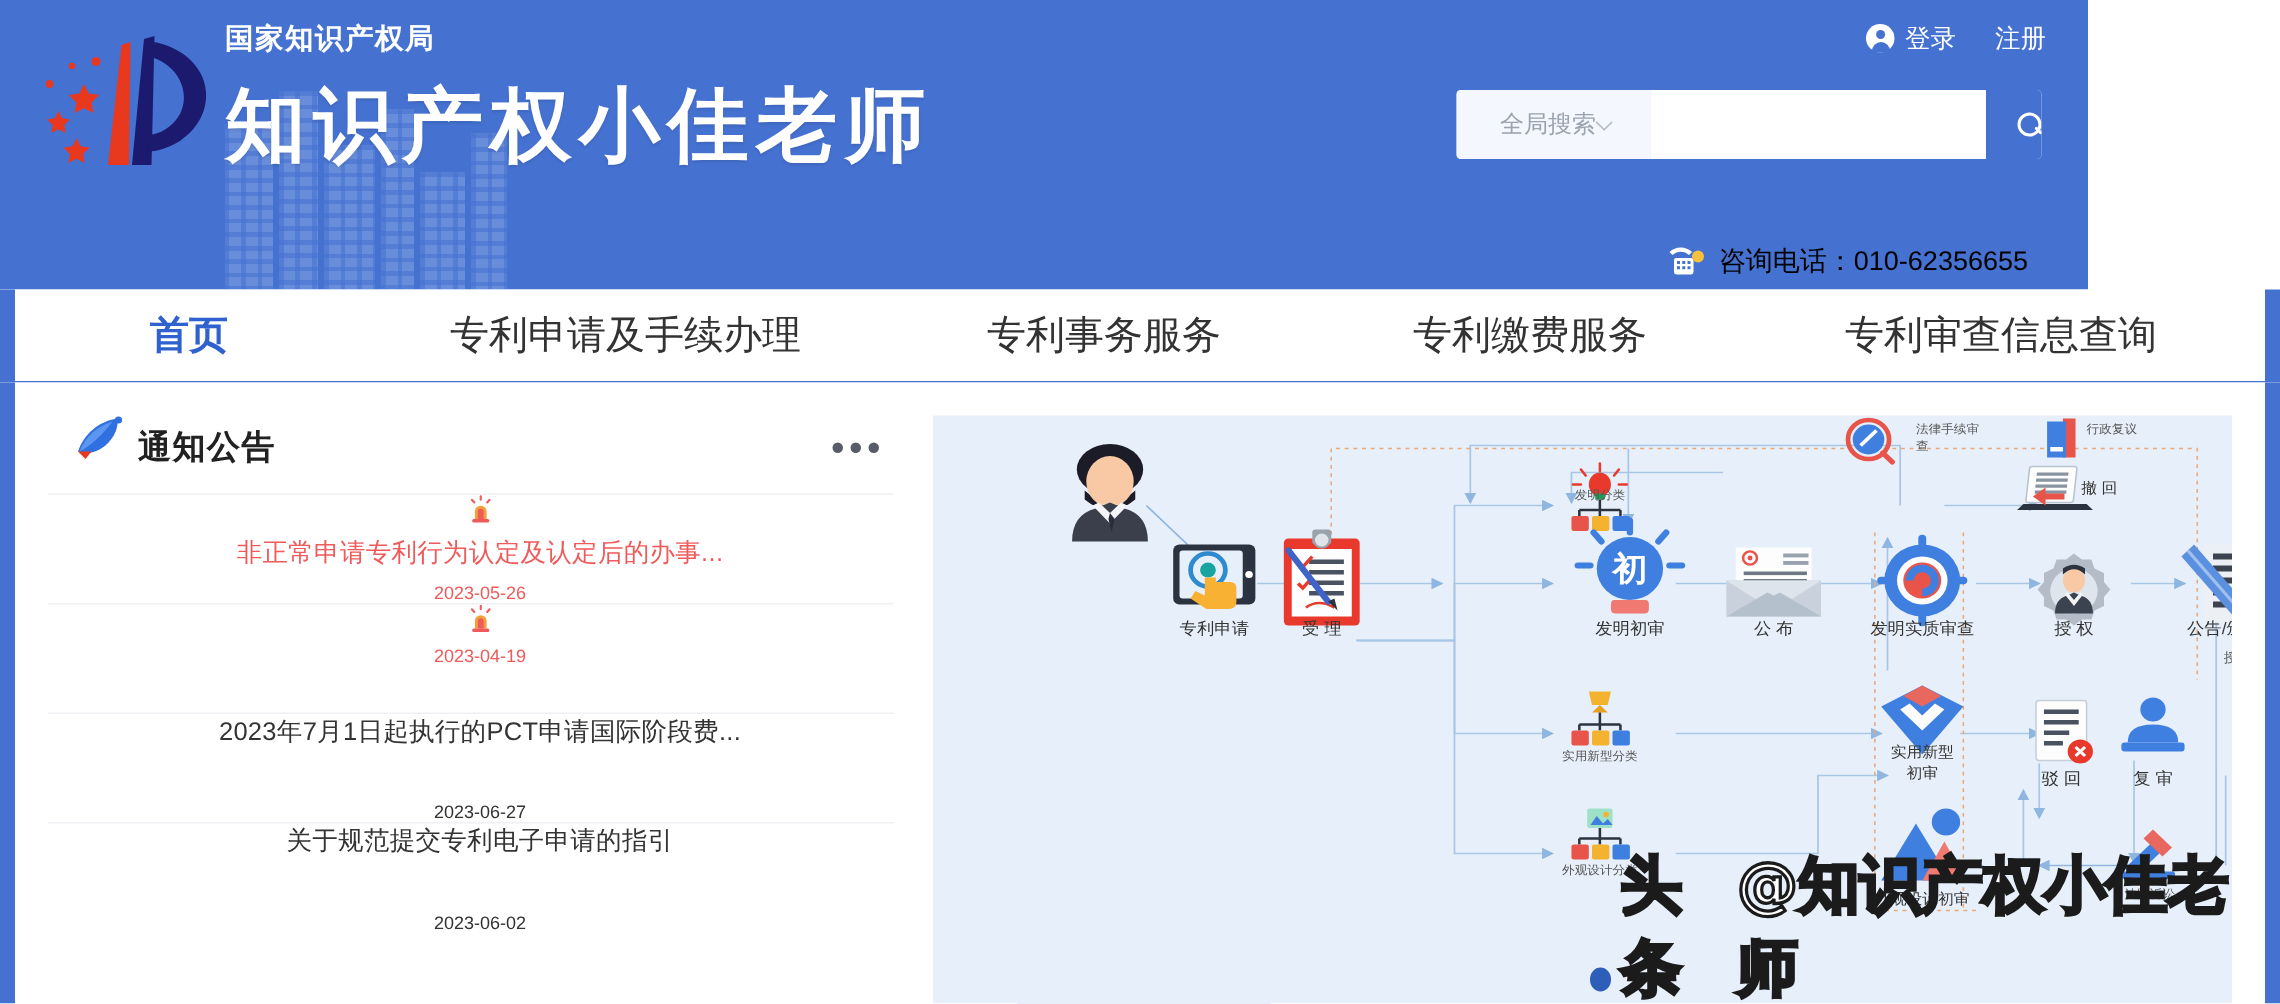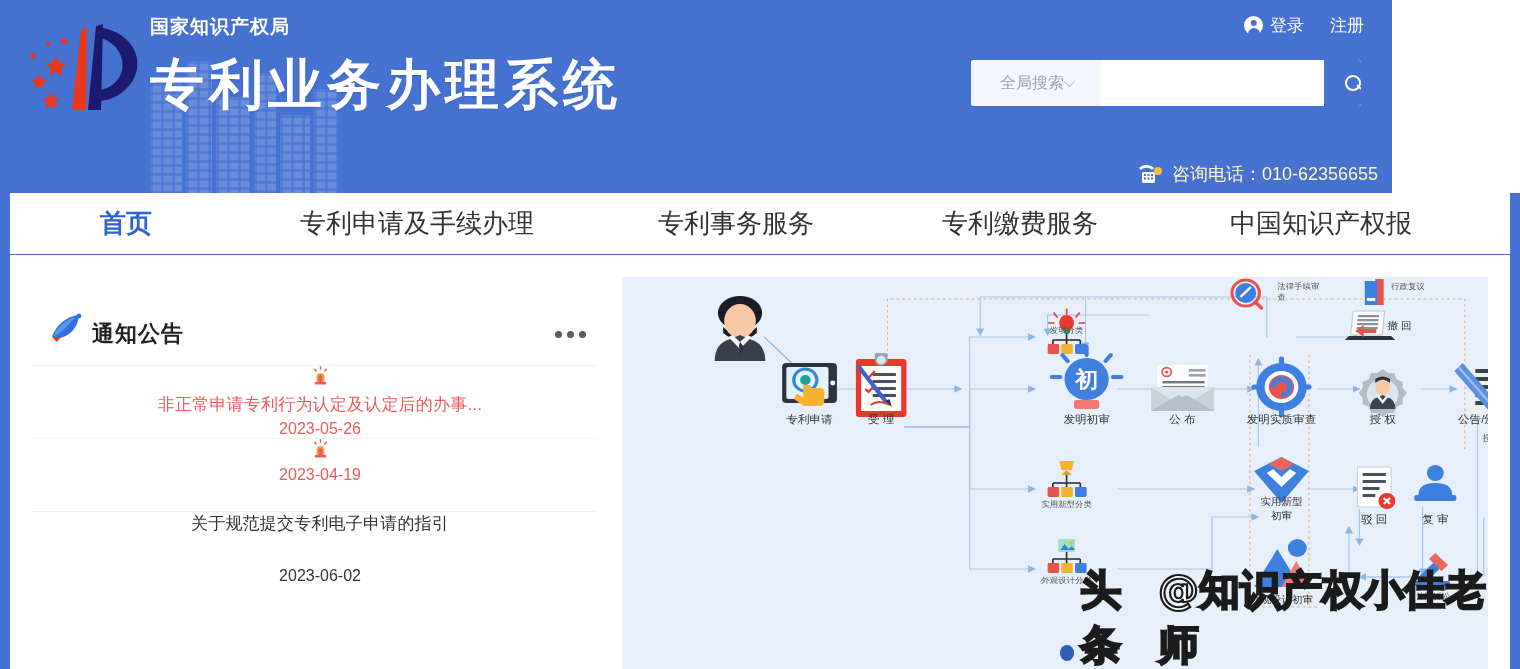--- a/index.html
+++ b/index.html
@@ -96,23 +96,23 @@
     width:12px; height:12px; border-radius:50%;
     border:2px solid #fff;
   }
   .mag::after {
     content:""; position:absolute; left:11px; top:11px;
     width:6px; height:2px; background:#fff;
     transform:rotate(45deg); border-radius:1px;
   }
 
   .tel {
-    position:absolute; right:14px; top:162px;
+    position:absolute; right:40px; top:162px;
     display:flex; align-items:center; gap:9px;
-    color:#fef9c3; font-size:18px;
+    color:#000000; font-size:18px;
   }
   .tel-ic { width:26px; height:20px; flex:none; }
 
   
   .navwrap {
     position:relative; width:1520px; height:62px;
     background:#ffffff;
     border-bottom:1.5px solid #4571d1;
     border-left:10px solid #4571d1; border-right:10px solid #4571d1;
   }
@@ -135,40 +135,39 @@
     border-left:10px solid #4571d1; border-right:10px solid #4571d1;
     display:flex; padding:22px 22px 0 22px; gap:26px;
   }
 
   
   .notice { width:564px; flex:none; }
   .notice-hd {
     display:flex; align-items:center;
     padding:6px 4px 16px 60px; position:relative;
     border-bottom:1px solid #eef0f3;
-    margin-top:36px;
   }
   .bell-ic { position:absolute; left:16px; top:0px; width:36px; height:34px; }
   .notice-title { font-size:22px; font-weight:bold; color:#222222; letter-spacing:1px; }
   .dots { margin-left:auto; display:flex; gap:5px; padding-right:6px; cursor:pointer; }
   .dots b { width:7px; height:7px; border-radius:50%; background:#585c66; display:block; }
 
   .nrow {
     display:flex; align-items:center;
     height:73px; border-bottom:1px solid #eef0f3;
     padding:0 4px 0 16px; cursor:pointer; gap:8px;flex-direction:column;
   }
   .nrow:last-child { border-bottom:none; }
   .alarm-ic { width:17px; height:19px; flex:none; }
   .ntext {
     font-size:17px; color:#333333;
     white-space:nowrap; overflow:hidden; text-overflow:ellipsis;
     flex:1; letter-spacing:.2px;
   }
-  .ndate { font-size:16px; color:#333333; flex:none; }
+  .ndate { font-size:12px; color:#333333; flex:none; }
   .nrow.hot .ntext, .nrow.hot .ndate { color:#ef5a5a; }
 
   
   .flow {
     flex:1; position:relative;
     background:#e7f0fa; overflow:hidden;
   }
   .flow-svg { position:absolute; inset:0; width:100%; height:100%; }
 
   
@@ -226,21 +225,21 @@
         <path d="M43 80 l2.7 5.5 6.1.9 -4.4 4.3 1 6 -5.4-2.8 -5.4 2.8 1-6 -4.4-4.3 6.1-.9z"></path>
         <circle cx="25" cy="44" r="2.6"></circle>
         <circle cx="40" cy="32" r="2.2"></circle>
         <circle cx="56" cy="29" r="3"></circle>
       </g>
     </svg>
   </div>
 
   <div class="title-block">
     <div class="gov-name">国家知识产权局</div>
-    <div class="sys-title">专利业务办理系统</div>
+    <div class="sys-title">知识产权小佳老师</div>
   </div>
 
   <div class="acct">
     <div class="acct-login">
       <span class="user-ic"></span>
       <span>登录</span>
     </div>
     <div class="acct-reg">注册</div>
   </div>
 
@@ -276,21 +275,21 @@
 <div class="navwrap">
   <div class="nav">
     <div class="nav-item active">首页</div>
     <div class="nav-sp-1"></div>
     <div class="nav-item">专利申请及手续办理</div>
     <div class="nav-sp-2"></div>
     <div class="nav-item">专利事务服务</div>
     <div class="nav-sp-3"></div>
     <div class="nav-item">专利缴费服务</div>
     <div class="nav-sp-4"></div>
-    <div class="nav-item">中国知识产权报</div>
+    <div class="nav-item">专利审查信息查询</div>
   </div>
 </div>
 
 <div class="main">
 
   <div class="notice">
     <div class="notice-hd">
       <svg class="bell-ic" viewBox="0 0 36 34">
         <path d="M4 24 C8 12 18 4 30 2 C30 2 32 8 26 16 C20 24 10 27 4 24 Z" fill="#2f6fe0"></path>
         <path d="M5 24 C9 14 17 7 27 4 C21 12 13 20 5 24 Z" fill="#5b96f0"></path>
@@ -327,20 +326,24 @@
             <path d="M2.6 3.2 l1.6 1.8"></path>
             <path d="M14.4 3.2 l-1.6 1.8"></path>
         </g>
         <path d="M4.6 16 v-5 a3.9 3.9 0 0 1 7.8 0 v5 z" fill="#f4a03a"></path>
         <path d="M6.6 16 v-5 a1.9 1.9 0 0 1 3.8 0 v5 z" fill="#ef5a5a"></path>
         <rect x="2.8" y="16" width="11.4" height="2.4" rx="1" fill="#ef5a5a"></rect>
       </svg>
       <span class="ndate">2023-04-19</span>
     </div>
 
+    <div class="nrow">
+      <span class="ntext">2023年7月1日起执行的PCT申请国际阶段费...</span>
+      <span class="ndate">2023-06-27</span>
+    </div>
 
     <div class="nrow">
       <span class="ntext">关于规范提交专利电子申请的指引</span>
       <span class="ndate">2023-06-02</span>
     </div>
   </div>
 
   <div class="flow">
     <svg class="flow-svg" viewBox="0 0 822 392" preserveAspectRatio="none" aria-hidden="true">
       <defs>

